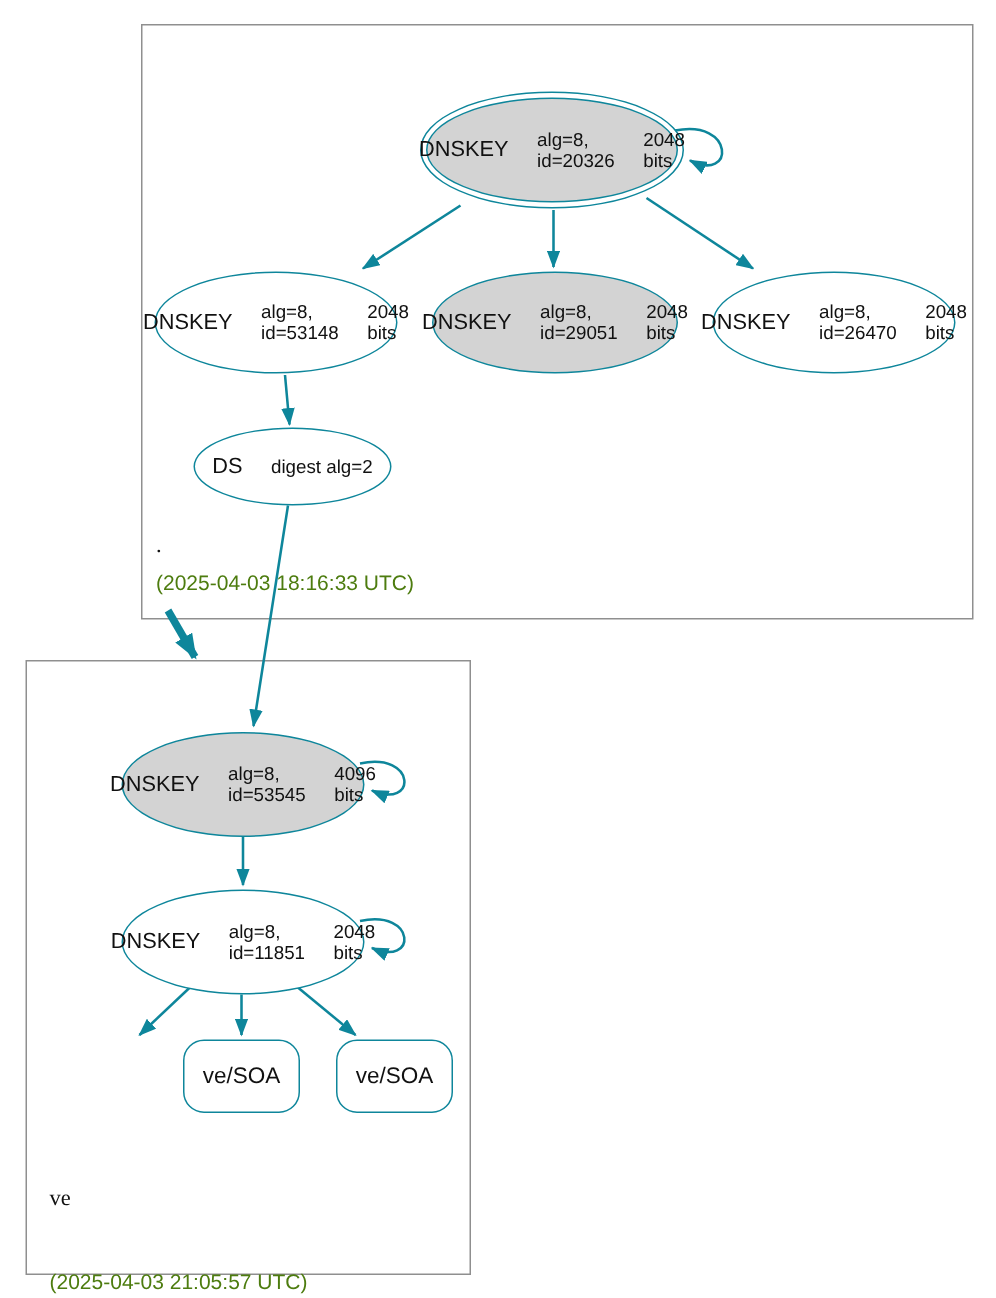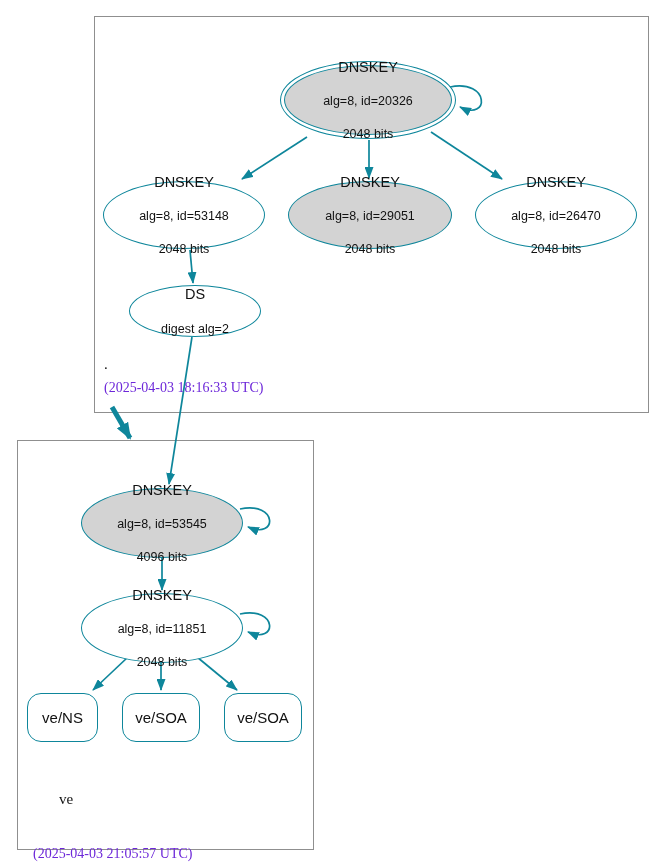--- a/index.html
+++ b/index.html
@@ -30,21 +30,21 @@
     background:#ffffff;display:flex;align-items:center;justify-content:center;
     box-sizing:border-box;
   }
   .ellipse.filled{background:var(--node-fill);}
   .ellipse .inner{
     position:absolute;left:3px;top:3px;right:3px;bottom:3px;
     border:1.7px solid var(--teal);border-radius:50%;
     display:flex;align-items:center;justify-content:center;
     background:var(--node-fill);box-sizing:border-box;
   }
-  .node-text{display:flex;flex-direction:column;align-items:center;line-height:1.12;gap:19px;}
+  .node-text{display:flex;flex-direction:row;align-items:center;line-height:1.12;gap:19px;}
   .node-title{font-family:"Liberation Sans",sans-serif;font-size:14.5px;color:#111;}
   .node-detail{font-family:Liberation Sans, sans-serif;font-size:12.5px;color:#111;}
 
   #n-root-ksk{left:280px;top:61px;width:176px;height:78px;background:#fff;}
   #n-root-zsk1{left:103px;top:181px;width:162px;height:68px;}
   #n-root-zsk2{left:288px;top:181px;width:164px;height:68px;}
   #n-root-zsk3{left:475px;top:181px;width:162px;height:68px;}
   #n-ds{left:129px;top:285px;width:132px;height:52px;text-align:center;}
   #n-ve-ksk{left:81px;top:488px;width:162px;height:70px;}
   #n-ve-zsk{left:81px;top:593px;width:162px;height:70px;}
@@ -56,25 +56,25 @@
     box-sizing:border-box;
   }
   #n-ve-ns{left:27px;top:693px;width:71px;height:49px;}
   #n-ve-soa1{left:122px;top:693px;width:78px;height:49px;}
   #n-ve-soa2{left:224px;top:693px;width:78px;height:49px;}
 
   .zone-name{
     position:absolute;font-family:"Liberation Serif",serif;font-size:15px;color:#111;
   }
   .zone-ts{
-    position:absolute;font-family:Liberation Serif, serif;font-size:14px;color:#6d28d9;
+    position:absolute;font-family:Liberation Sans, sans-serif;font-size:14px;color:#4d7c0f;
   }
   #zn-root{left:104px;top:356px;}
   #zt-root{left:104px;top:380px;}
-  #zn-ve{left:33px;top:791px;margin-left:26px;}
+  #zn-ve{left:33px;top:791px;}
   #zt-ve{left:33px;top:817px;margin-top:29px;}
 </style>
 </head>
 <body>
 
 <div class="canvas">
 
   <div class="zone-box" id="box-root"></div>
   <div class="zone-box" id="box-ve"></div>
 
@@ -153,23 +153,20 @@
   </div>
 
   <div class="ellipse" id="n-ve-zsk">
     <div class="node-text">
       <span class="node-title">DNSKEY</span>
       <span class="node-detail">alg=8, id=11851</span>
       <span class="node-detail">2048 bits</span>
     </div>
   </div>
 
-  <div class="record" id="n-ve-ns">
-    <span>ve/NS</span>
-  </div>
   <div class="record" id="n-ve-soa1">
     <span>ve/SOA</span>
   </div>
   <div class="record" id="n-ve-soa2">
     <span>ve/SOA</span>
   </div>
 
   <div class="zone-name" id="zn-root">.</div>
   <div class="zone-ts" id="zt-root">(2025-04-03 18:16:33 UTC)</div>
   <div class="zone-name" id="zn-ve">ve</div>

